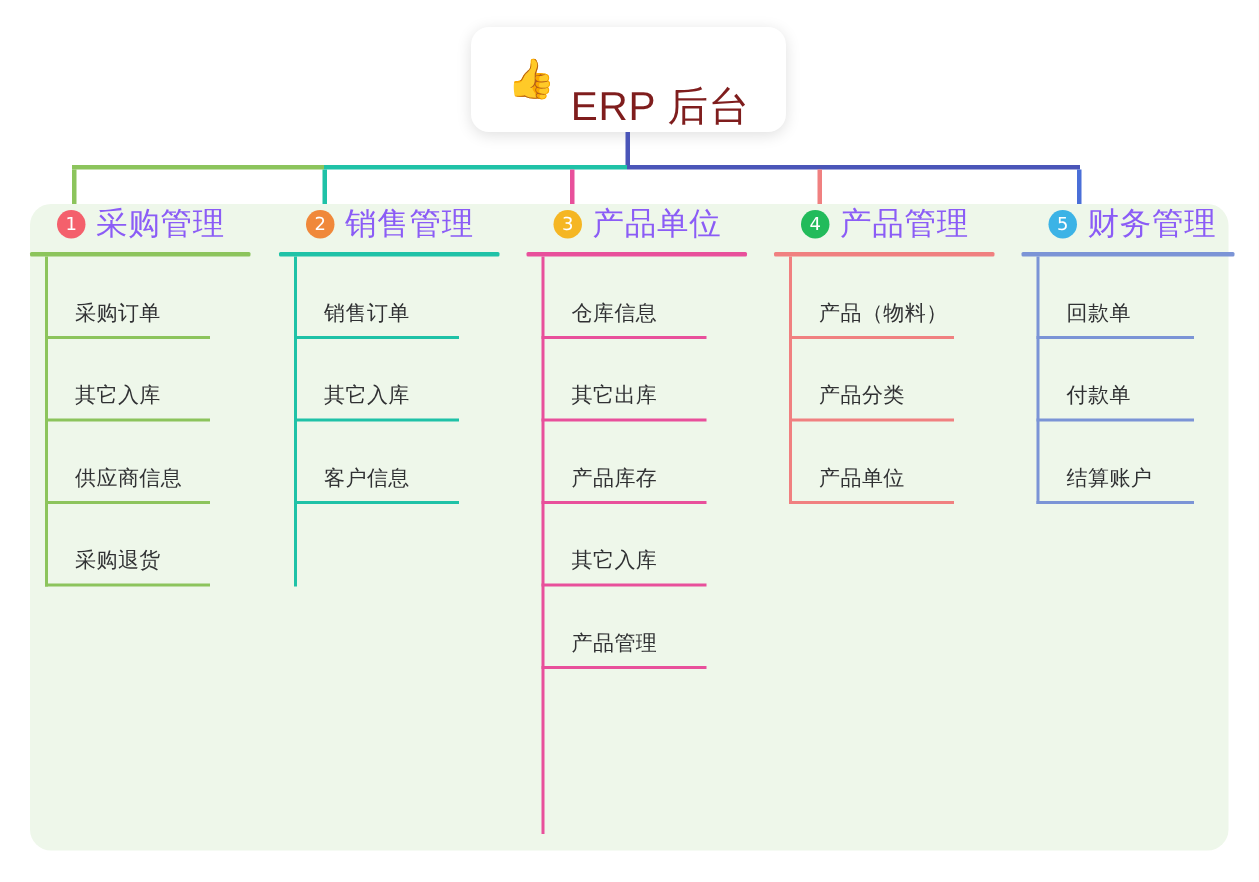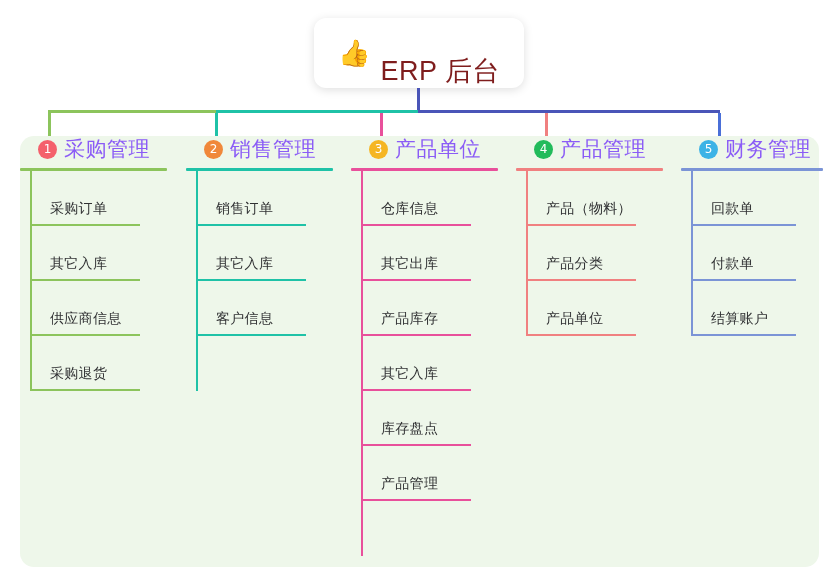--- a/index.html
+++ b/index.html
@@ -242,24 +242,20 @@
             </div>
             <div class="item">
               <span class="item-label">产品库存</span>
               <div class="item-rule" style="background: rgb(232, 80, 155); width: 110px;"></div>
             </div>
             <div class="item">
               <span class="item-label">其它入库</span>
               <div class="item-rule" style="background: rgb(232, 80, 155); width: 110px;"></div>
             </div>
             <div class="item">
-              <span class="item-label">库存盘点</span>
-              <div class="item-rule" style="background: rgb(232, 80, 155); width: 110px;"></div>
-            </div>
-            <div class="item">
               <span class="item-label">产品管理</span>
               <div class="item-rule" style="background: rgb(232, 80, 155); width: 110px;"></div>
             </div>
           </div>
         </div>
         <div class="column" style="left: 496px; width: 165px;">
           <div class="col-head">
             <span class="badge" style="background: rgb(34, 187, 91);">4</span>
             <span class="col-title">产品管理</span>
           </div>

